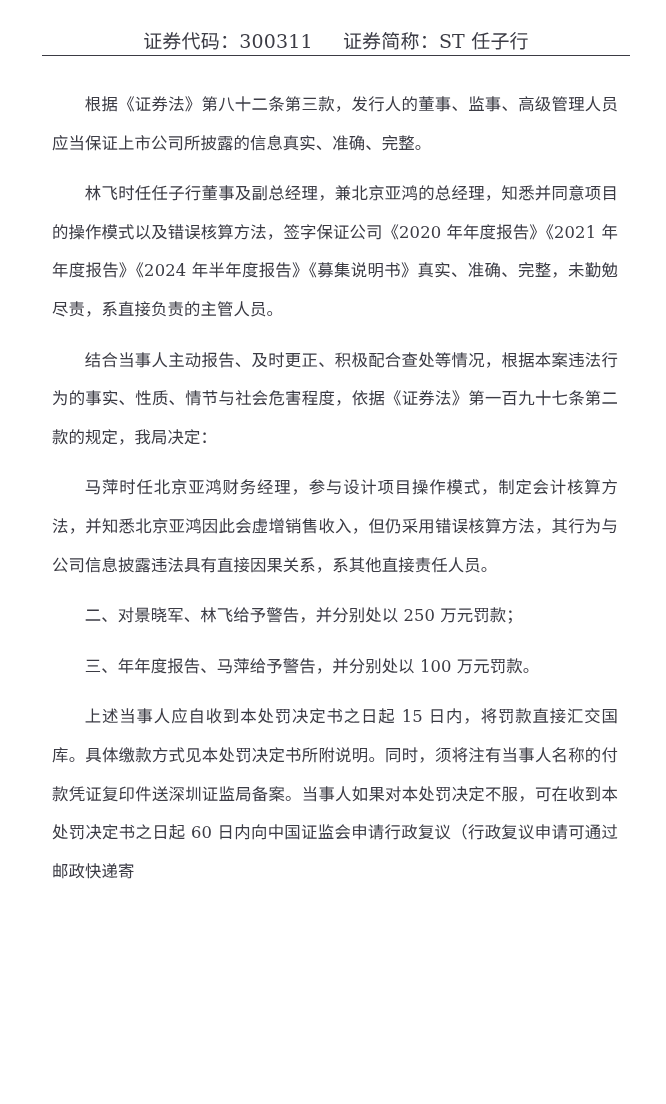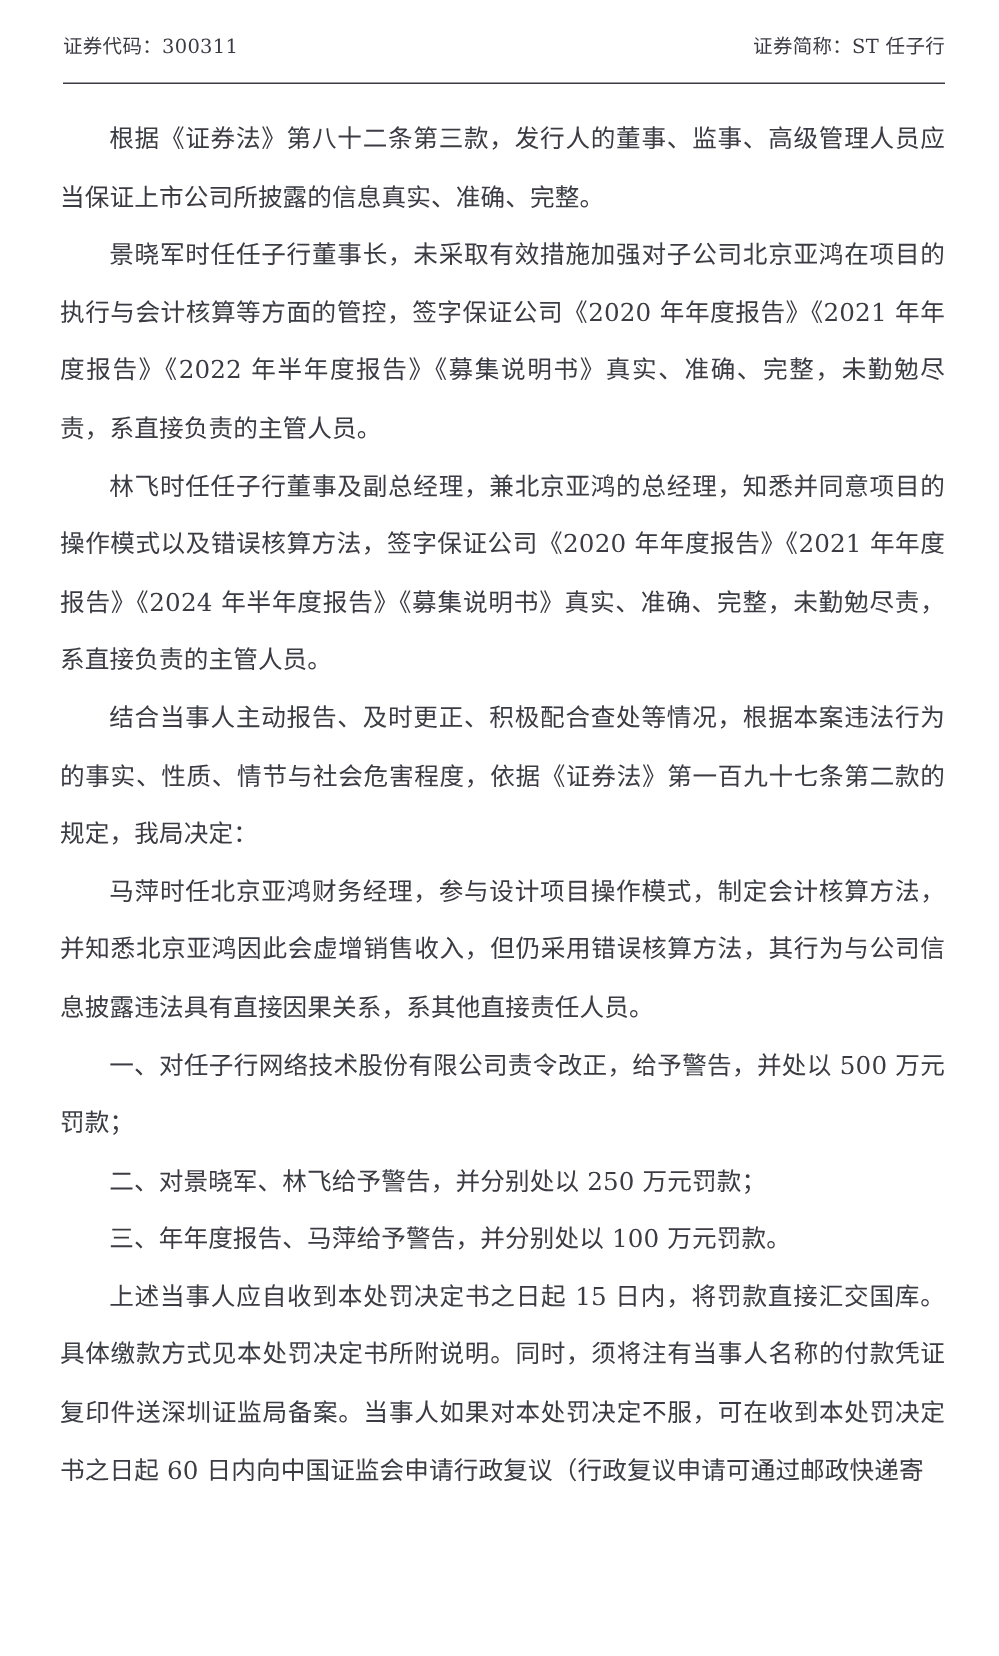--- a/index.html
+++ b/index.html
@@ -27,45 +27,45 @@
 
   
   .doc-header {
     position: absolute;
     left: 42px;
     top: 30px;
     width: 588px;
     height: 26px;
     display: flex;
     align-items: flex-end;
-    justify-content: space-between;
+    justify-content: center;
     border-bottom: 1.4px solid #3b3b44;
     box-sizing: border-box;
-    font-size: 13px;
+    font-size: 19px;
     letter-spacing: 0.2px;
     white-space: nowrap;
-    padding-bottom: 16px;
+    padding-bottom: 2px;
   }
   .doc-header .hdr-cell {
     display: inline-block;
   }
   .hdr-left  { text-align: left; }
   .hdr-mid   { text-align: center; margin-left: 30px; }
   .hdr-right { text-align: right; }
 
   
   .doc-body {
     position: absolute;
     left: 40px;
     top: 74px;
     width: 590px;
   }
 
   p.para {
-    margin: 0;
+    margin: 12px;
     padding: 0;
     font-size: 16.4px;
     line-height: 38.6px;
     text-align: justify;
     text-align-last: left;
     text-justify: inter-ideograph;
     text-indent: 2em;
     word-break: break-all;
     letter-spacing: 0.1px;
   }
@@ -87,25 +87,23 @@
 
 <div class="page">
 
   <div class="doc-header">
     <span class="hdr-cell hdr-left">证券代码：300311</span>
     <span class="hdr-cell hdr-mid">证券简称：ST 任子行</span>
   </div>
 
   <div class="doc-body">
     <p class="para">根据《证券法》第八十二条第三款，发行人的董事、监事、高级管理人员应当保证上市公司所披露的信息真实、准确、完整。</p>
-    <p class="para">景晓军时任任子行董事长，未采取有效措施加强对子公司北京亚鸿在项目的执行与会计核算等方面的管控，签字保证公司《2020 年年度报告》《2021 年年度报告》《2022 年半年度报告》《募集说明书》真实、准确、完整，未勤勉尽责，系直接负责的主管人员。</p>
     <p class="para">林飞时任任子行董事及副总经理，兼北京亚鸿的总经理，知悉并同意项目的操作模式以及错误核算方法，签字保证公司《2020 年年度报告》《2021 年年度报告》《2024 年半年度报告》《募集说明书》真实、准确、完整，未勤勉尽责，系直接负责的主管人员。</p>
     <p class="para">结合当事人主动报告、及时更正、积极配合查处等情况，根据本案违法行为的事实、性质、情节与社会危害程度，依据《证券法》第一百九十七条第二款的规定，我局决定：</p>
     <p class="para">马萍时任北京亚鸿财务经理，参与设计项目操作模式，制定会计核算方法，并知悉北京亚鸿因此会虚增销售收入，但仍采用错误核算方法，其行为与公司信息披露违法具有直接因果关系，系其他直接责任人员。</p>
-    <p class="para">一、对任子行网络技术股份有限公司责令改正，给予警告，并处以 500 万元罚款；</p>
     <p class="para">二、对景晓军、林飞给予警告，并分别处以 250 万元罚款；</p>
     <p class="para">三、年年度报告、马萍给予警告，并分别处以 100 万元罚款。</p>
     <p class="para">上述当事人应自收到本处罚决定书之日起 15 日内，将罚款直接汇交国库。具体缴款方式见本处罚决定书所附说明。同时，须将注有当事人名称的付款凭证复印件送深圳证监局备案。当事人如果对本处罚决定不服，可在收到本处罚决定书之日起 60 日内向中国证监会申请行政复议（行政复议申请可通过邮政快递寄</p>
   </div>
 
   <div class="doc-footer">第 3 页，共 5 页</div>
 
 </div>
 
 </body></html>

